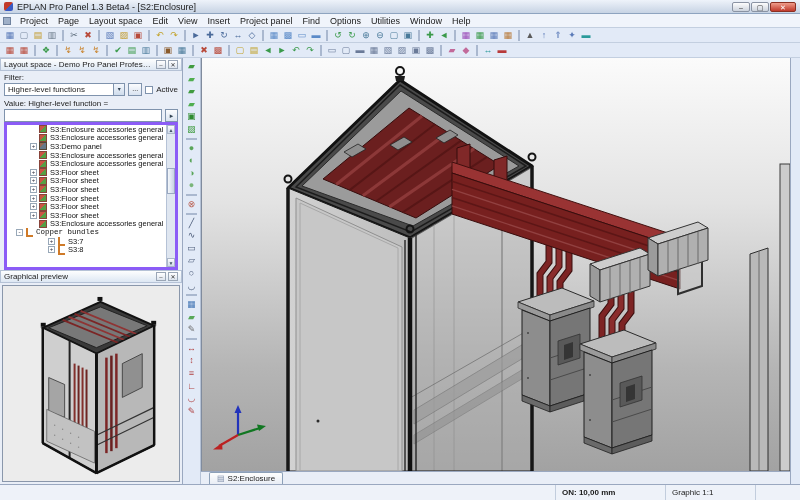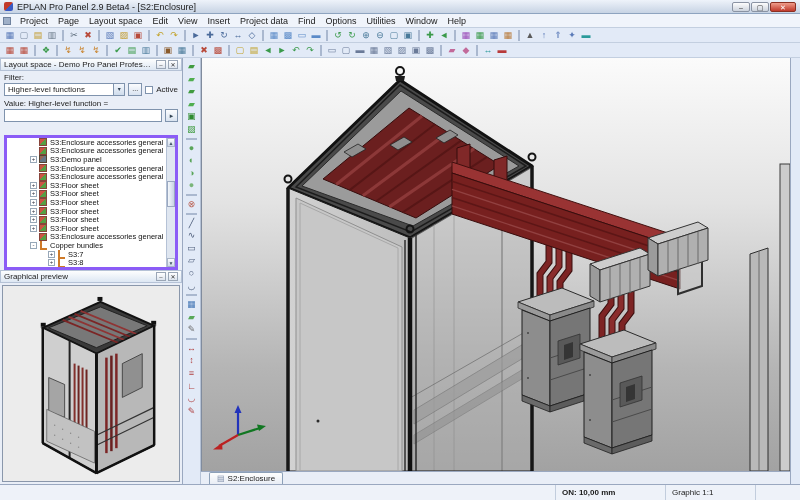--- a/index.html
+++ b/index.html
@@ -30,21 +30,21 @@
   
   .main { flex:1; display:flex; min-height:0; }
   .leftcol { width:183px; flex:none; display:flex; flex-direction:column; background:#e9eef7; border-right:1px solid #9aa8c0; }
 
   .panel-caption { height:13px; flex:none; display:flex; align-items:center; padding:0 3px; gap:2px;
     background:linear-gradient(#fdfefe,#dde7f3); border:1px solid #b5c2d6; font-size:8px; color:#222; }
   .cap-text { flex:1; white-space:nowrap; overflow:hidden; text-overflow:ellipsis; }
   .capbtn { width:10px; height:9px; flex:none; font-size:6px; line-height:8px; text-align:center; border:1px solid #9aa6b6; background:linear-gradient(#fff,#dde4ee); color:#333; }
 
   .layout-panel { height:212px; flex:none; display:flex; flex-direction:column; }
-  .filter-area { flex:none; padding:2px 4px 13px; font-size:8px; color:#222; }
+  .filter-area { flex:none; padding:2px 4px 0; font-size:8px; color:#222; }
   .flabel { display:block; margin-bottom:1px; }
   .combo-row { display:flex; align-items:center; gap:3px; margin-bottom:3px; }
   .combo { flex:1; display:flex; height:13px; }
   .combo-box { flex:1; background:#fff; border:1px solid #7f93ad; border-right:none; font-size:8px; padding:1px 0 0 3px; white-space:nowrap; overflow:hidden; }
   .combo-arrow { width:12px; flex:none; border:1px solid #7f93ad; background:linear-gradient(#f3f7fc,#cfdcec); font-size:6px; line-height:11px; text-align:center; color:#345; }
   .browse-btn { width:14px; height:13px; flex:none; border:1px solid #7f93ad; background:linear-gradient(#fbfcfe,#d9e3f0); font-size:7px; line-height:10px; text-align:center; }
   .cb { width:8px; height:8px; flex:none; background:#fff; border:1px solid #7f93ad; }
   .input-row { display:flex; gap:3px; align-items:center; }
   .vinput { flex:1; height:13px; border:1px solid #7f93ad; background:#fff; font-size:8px; padding:0 2px; font-family:"Liberation Sans",sans-serif; }
   .inpbtn { width:13px; height:13px; flex:none; border:1px solid #7f93ad; background:linear-gradient(#fbfcfe,#d9e3f0); font-size:7px; line-height:11px; text-align:center; color:#345; }
@@ -96,38 +96,38 @@
   .sb-scale { width:90px; }
   .sb-end { width:44px; border-right:none; }
 </style>
 </head>
 <body>
 
 <div class="app">
 
   <div class="titlebar">
     <span class="appicon"></span>
-    <span class="title-text">EPLAN Pro Panel 2.9 Beta4 - [S2:Enclosure]</span>
+    <span class="title-text">EPLAN Pro Panel 1.3 Beta4 - [S2:Enclosure]</span>
     <span class="win-btns">
       <span class="wb">–</span>
       <span class="wb">▢</span>
       <span class="wb close">✕</span>
     </span>
   </div>
 
   <div class="menubar">
     <span class="menuicon"></span>
 
   <span class="menu-item">Project</span>
       <span class="menu-item">Page</span>
       <span class="menu-item">Layout space</span>
       <span class="menu-item">Edit</span>
       <span class="menu-item">View</span>
       <span class="menu-item">Insert</span>
-      <span class="menu-item">Project data</span>
+      <span class="menu-item">Project panel</span>
       <span class="menu-item">Find</span>
       <span class="menu-item">Options</span>
       <span class="menu-item">Utilities</span>
       <span class="menu-item">Window</span>
       <span class="menu-item">Help</span>
     </div>
 
   <div class="toolbar">
 
   <span class="tbi" style="color: rgb(90, 122, 184);">▦</span>
@@ -318,21 +318,21 @@
                 <span class="ti ic-floor"></span>
                 <span>S3:Floor sheet</span>
               </div>
 
               <div class="tree-row" style="padding-left: 23px;">
                 <span class="expbox hidden"></span>
                 <span class="ti ic-acc"></span>
                 <span>S3:Enclosure accessories general</span>
               </div>
 
-              <div class="tree-row" style="padding-left: 23px;">
+              <div class="tree-row" style="padding-left: 9px; font-family: Liberation Mono, monospace;">
                 <span class="expbox shown">-</span>
                 <span class="ti ic-copper"></span>
                 <span>Copper bundles</span>
               </div>
 
               <div class="tree-row" style="padding-left: 41px;">
                 <span class="expbox shown">+</span>
                 <span class="ti ic-copper"></span>
                 <span>S3:7</span>
               </div>

